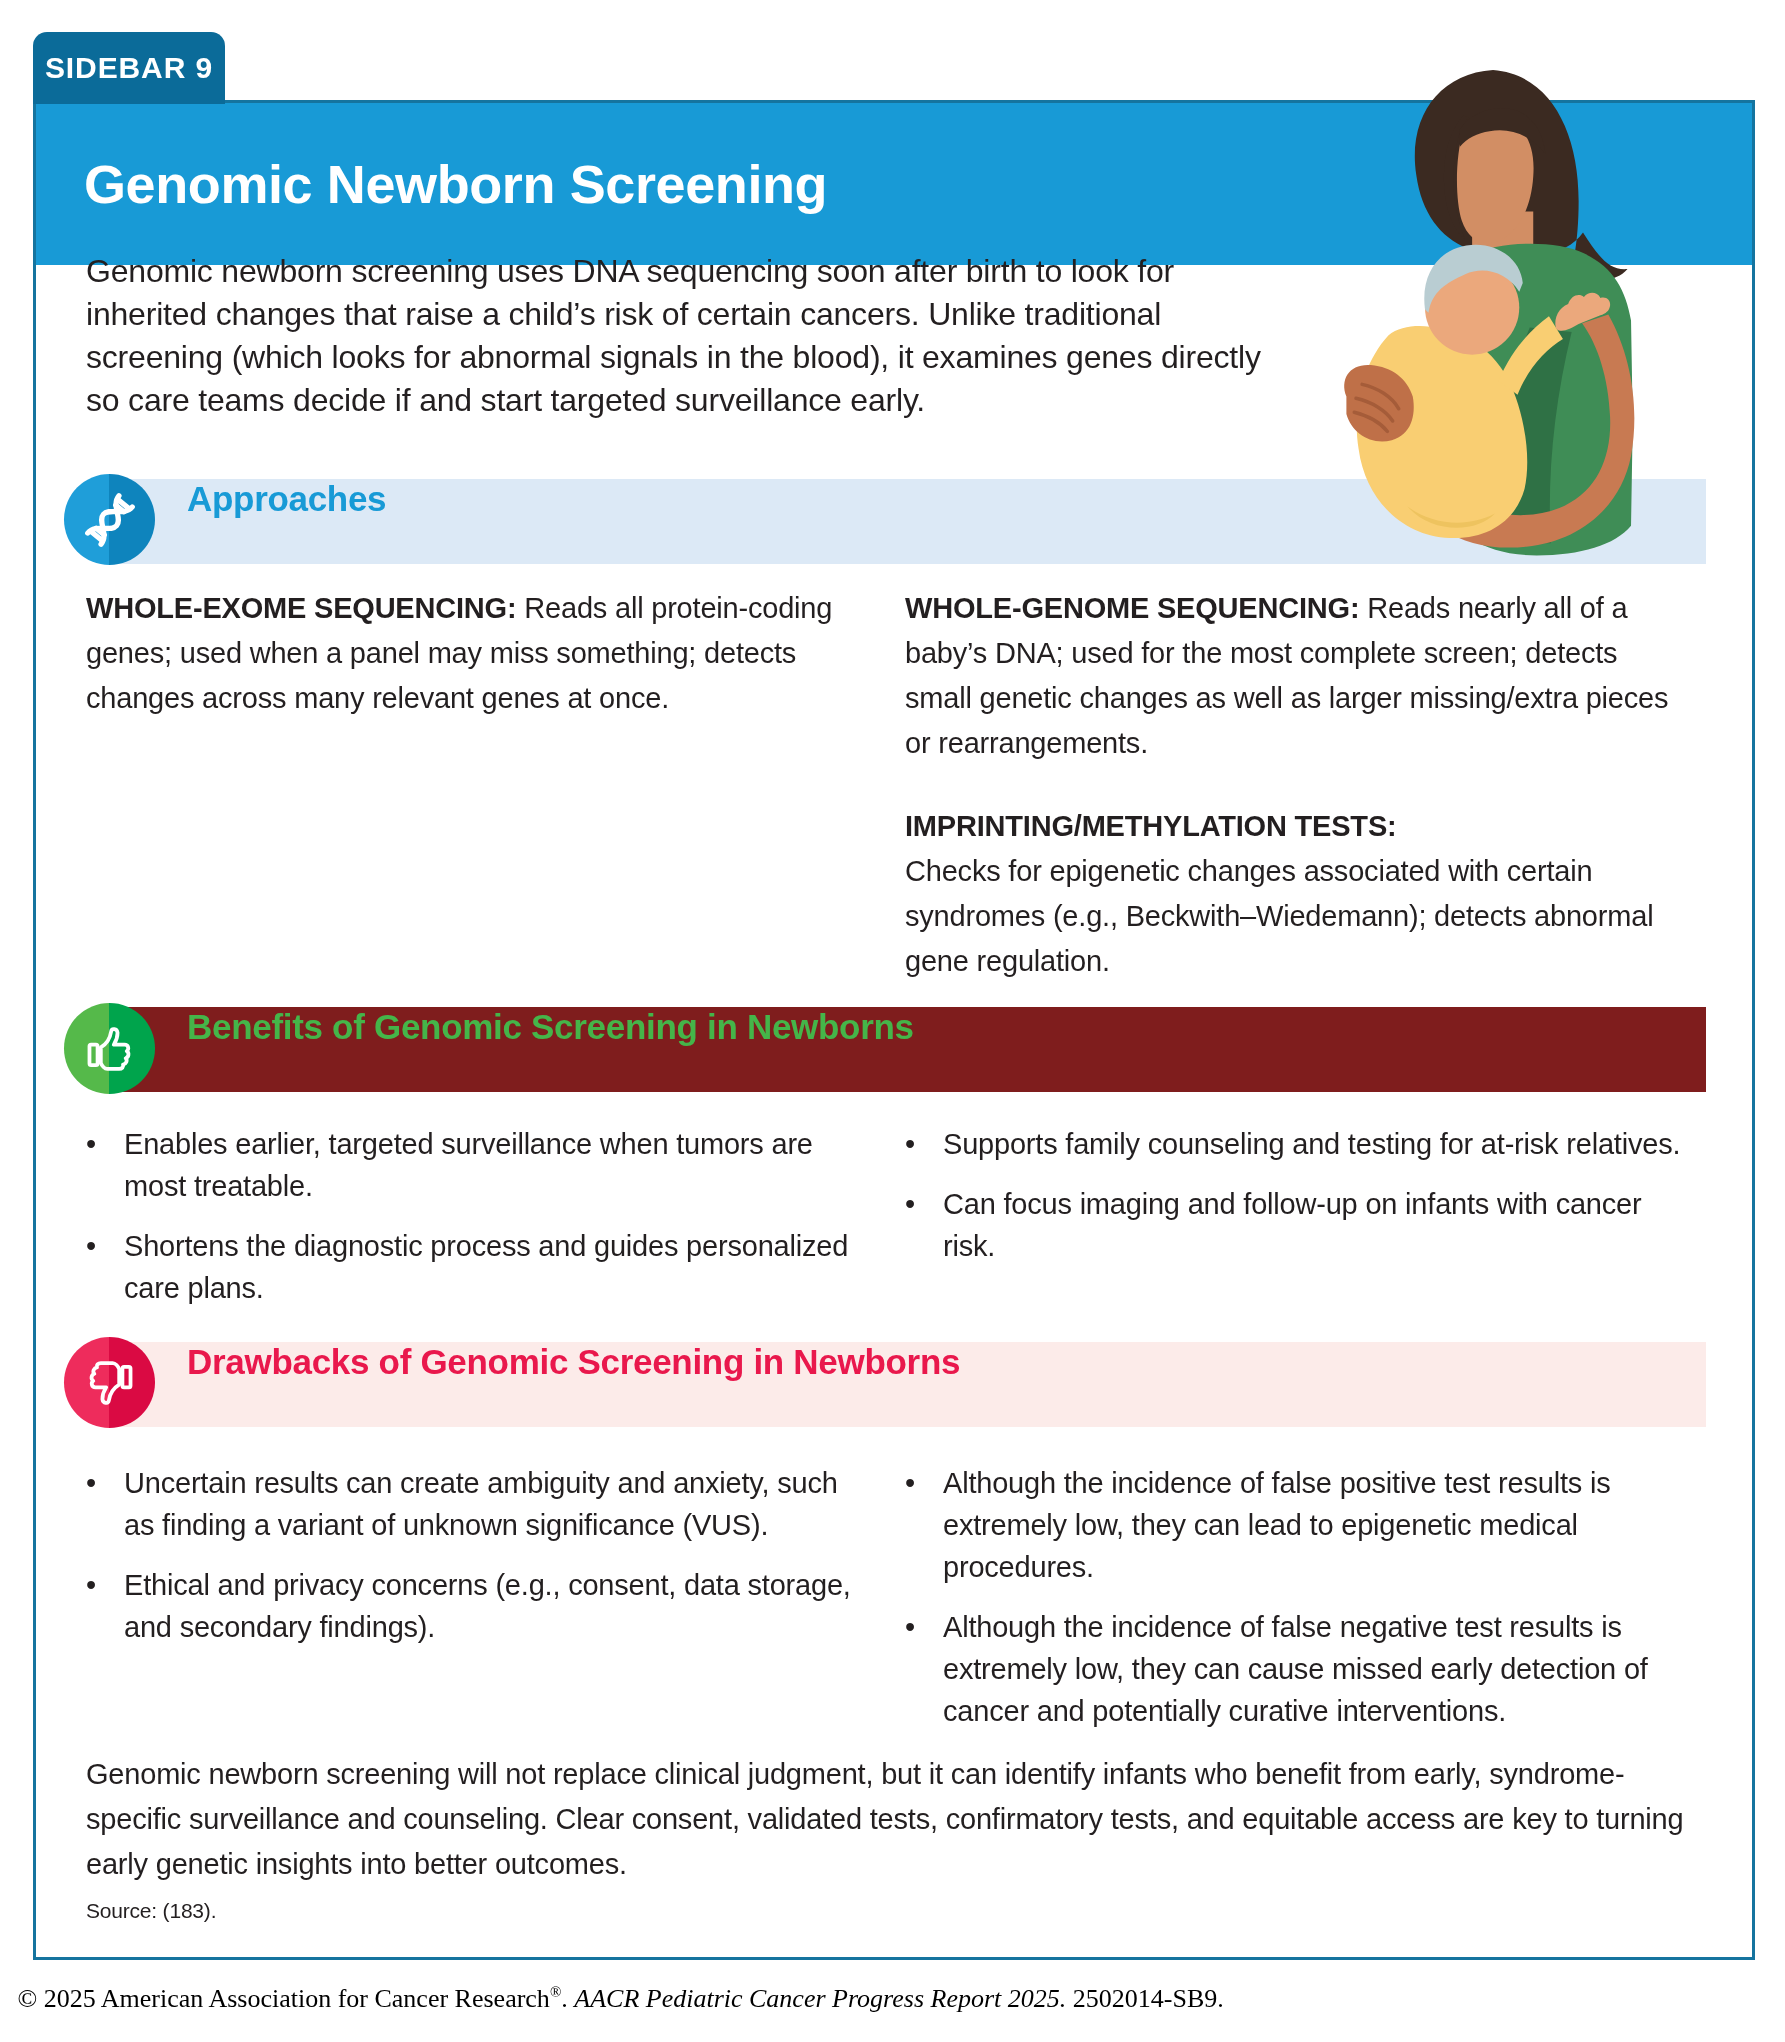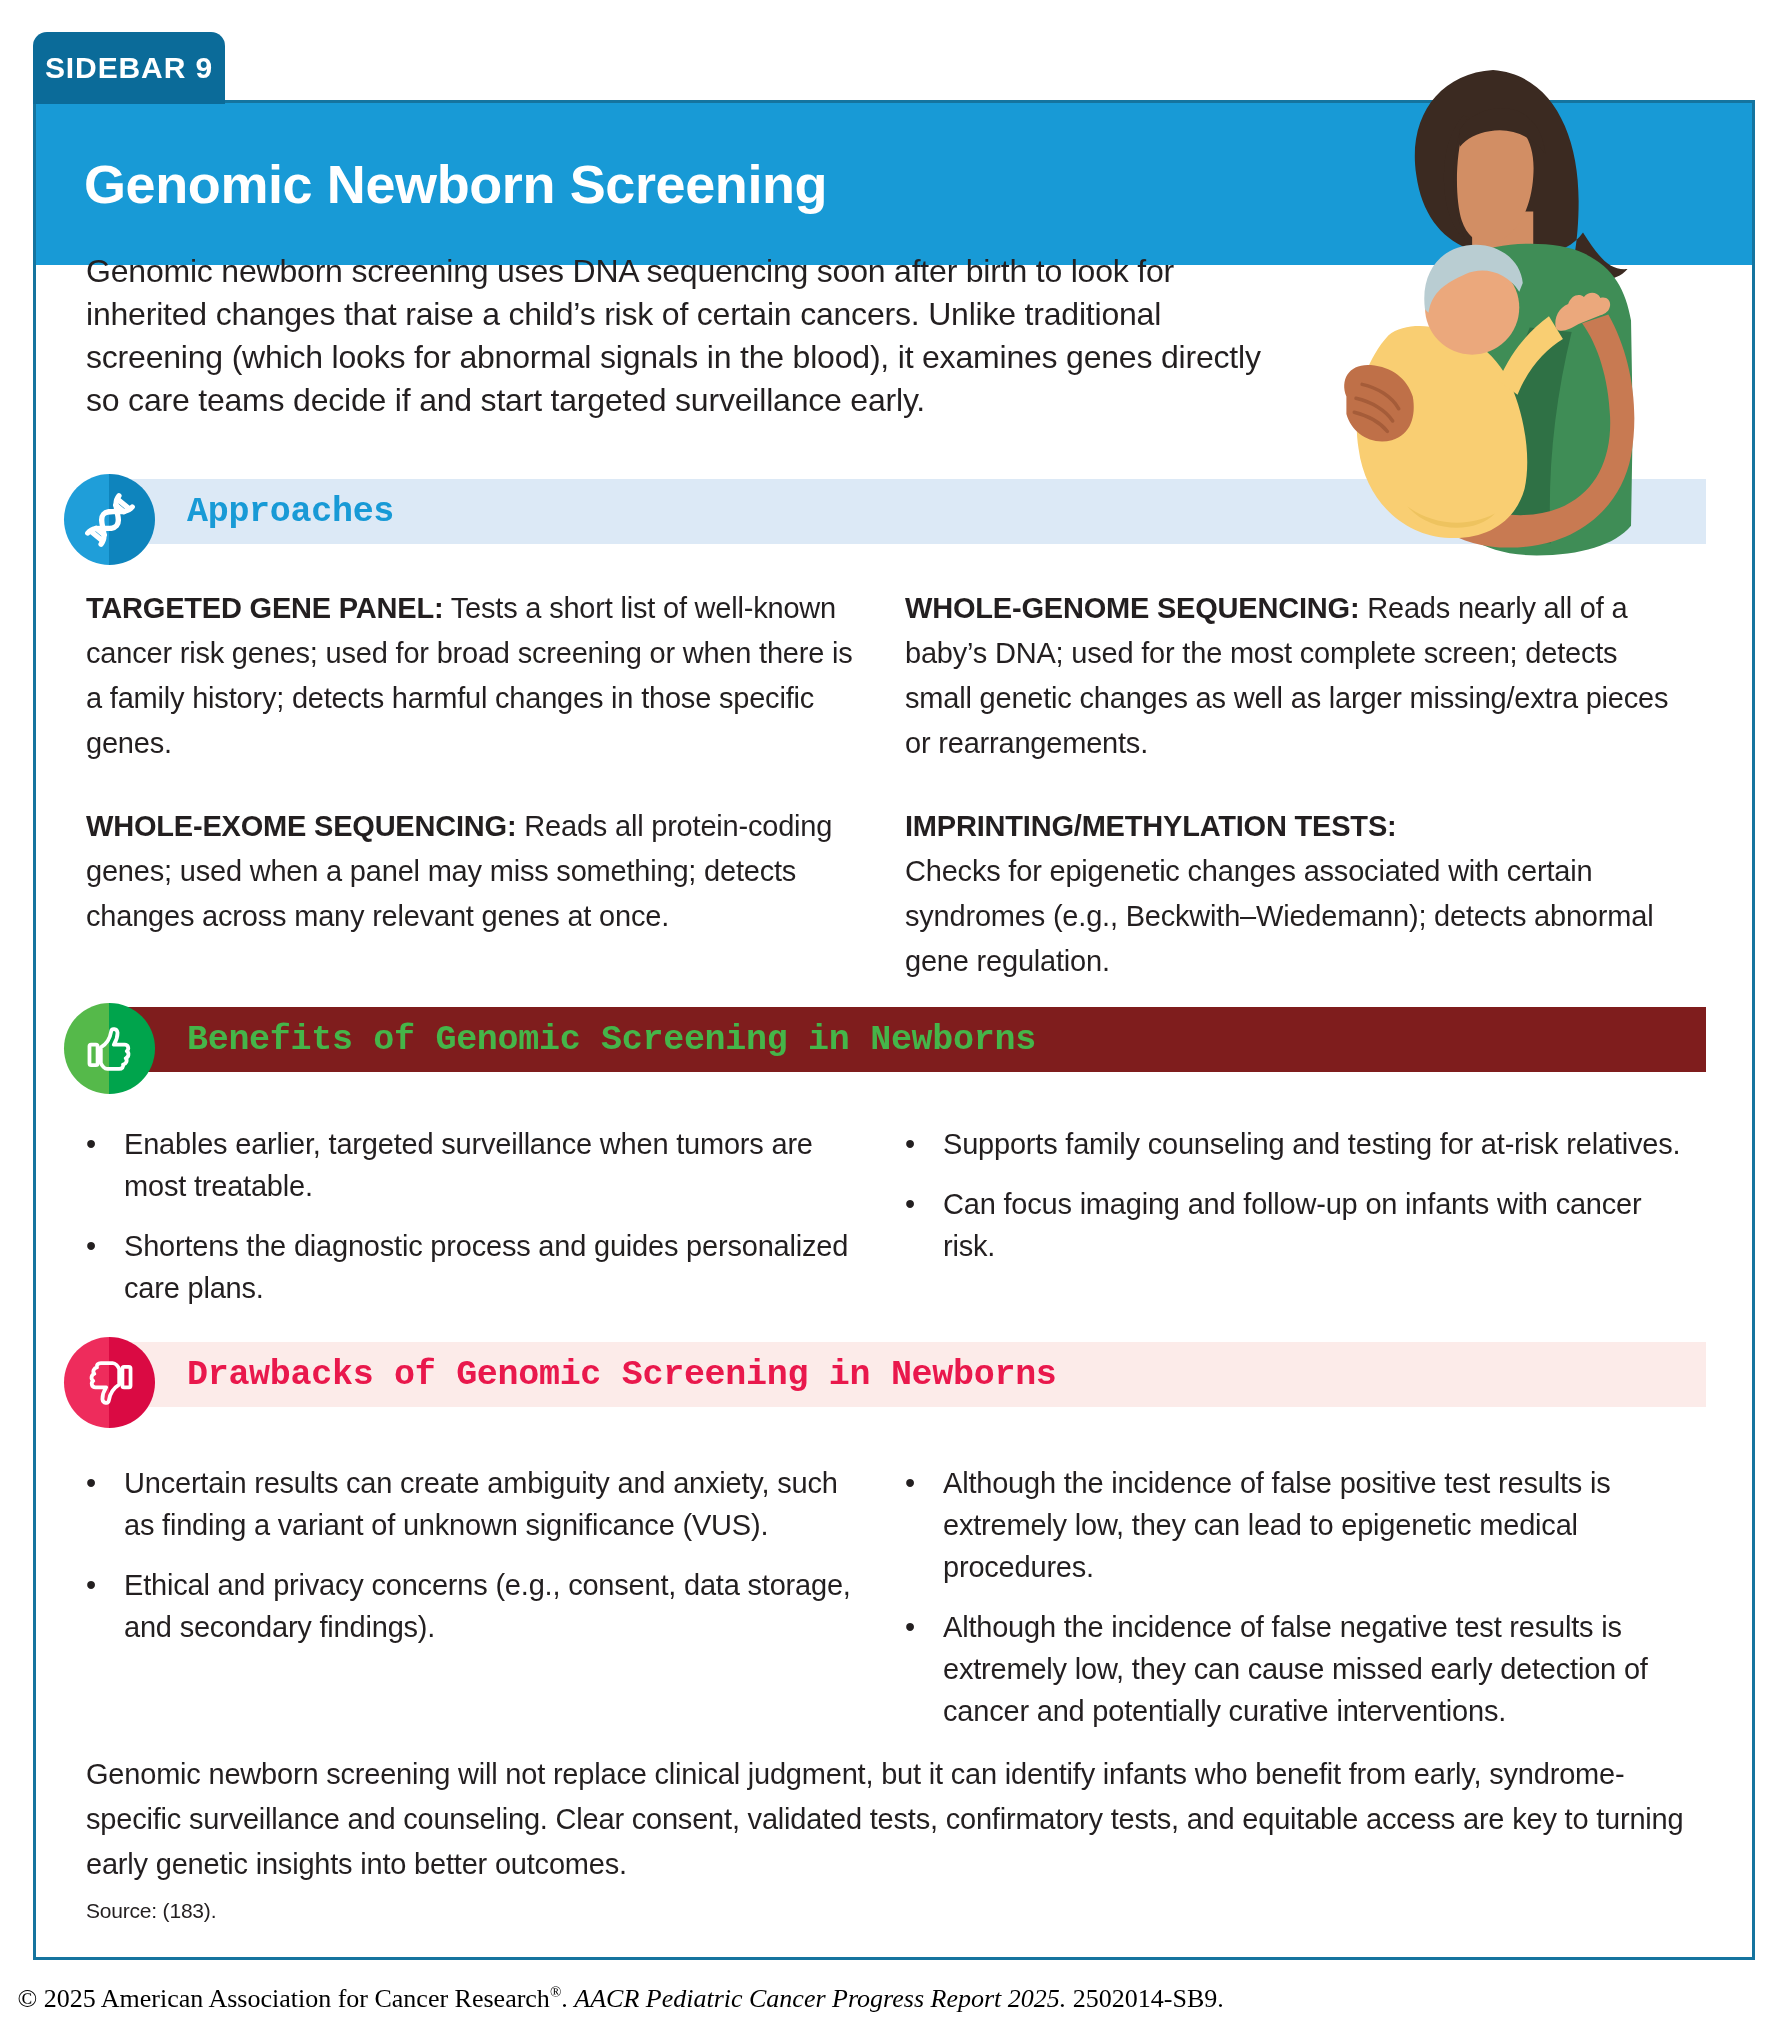--- a/index.html
+++ b/index.html
@@ -29,22 +29,22 @@
     color:#ffffff; font-size:54px; font-weight:bold; letter-spacing:-0.4px;
     padding-left:48px;
   }
   
   .intro {
     position:absolute; left:50px; top:147px; width:1181px;
     font-size:32px; line-height:43px;
   }
   
   .band {
-    position:absolute; left:65px; width:1605px; height:65px;
-    display:flex; align-items:center; z-index:2;font-family:Liberation Mono, monospace;
+    position:absolute; left:65px; width:1605px; height:85px;
+    display:flex; align-items:flex-start; z-index:2;
   }
   .band .band-label { font-weight:bold; font-size:35px; padding-left:86px; letter-spacing:-0.3px; }
   .band-approaches { top:376px; background:#dce9f6; }
   .band-approaches .band-label { color:#189ad6; }
   .band-benefits { top:904px; background:#7f1d1d; }
   .band-benefits .band-label { color:#45b549; }
   .band-drawbacks { top:1239px; background:#fcebe9; }
   .band-drawbacks .band-label { color:#e9184c; }
   .circle {
     position:absolute; left:28px; width:91px; height:91px; border-radius:50%;
@@ -110,21 +110,20 @@
           <path d="M35,8 C35,30 65,34 65,50 C65,66 35,70 35,92"></path>
           <path d="M65,8 C65,30 35,34 35,50 C35,66 65,70 65,92"></path>
           <line x1="39" y1="14" x2="61" y2="14"></line>
           <line x1="41" y1="24" x2="59" y2="24"></line>
           <line x1="41" y1="76" x2="59" y2="76"></line>
           <line x1="39" y1="86" x2="61" y2="86"></line>
         </g>
       </svg>
     </div>
     <div class="col col-left approach-cols">
-      <p class="item"><span class="lead">TARGETED GENE PANEL:</span> <span>Tests a short list of well-known cancer risk genes; used for broad screening or when there is a family history; detects harmful changes in those specific genes.</span></p>
       <p class="item"><span class="lead">WHOLE-EXOME SEQUENCING:</span> <span>Reads all protein-coding genes; used when a panel may miss something; detects changes across many relevant genes at once.</span></p>
     </div>
     <div class="col col-right approach-cols">
       <p class="item"><span class="lead">WHOLE-GENOME SEQUENCING:</span> <span>Reads nearly all of a baby’s DNA; used for the most complete screen; detects small genetic changes as well as larger missing/extra pieces or rearrangements.</span></p>
       <p class="item"><span class="lead block">IMPRINTING/METHYLATION TESTS:</span> <span>Checks for epigenetic changes associated with certain syndromes (e.g., Beckwith–Wiedemann); detects abnormal gene regulation.</span></p>
     </div>
 
     <div class="band band-benefits">
       <span class="band-label">Benefits of Genomic Screening in Newborns</span>
     </div>

